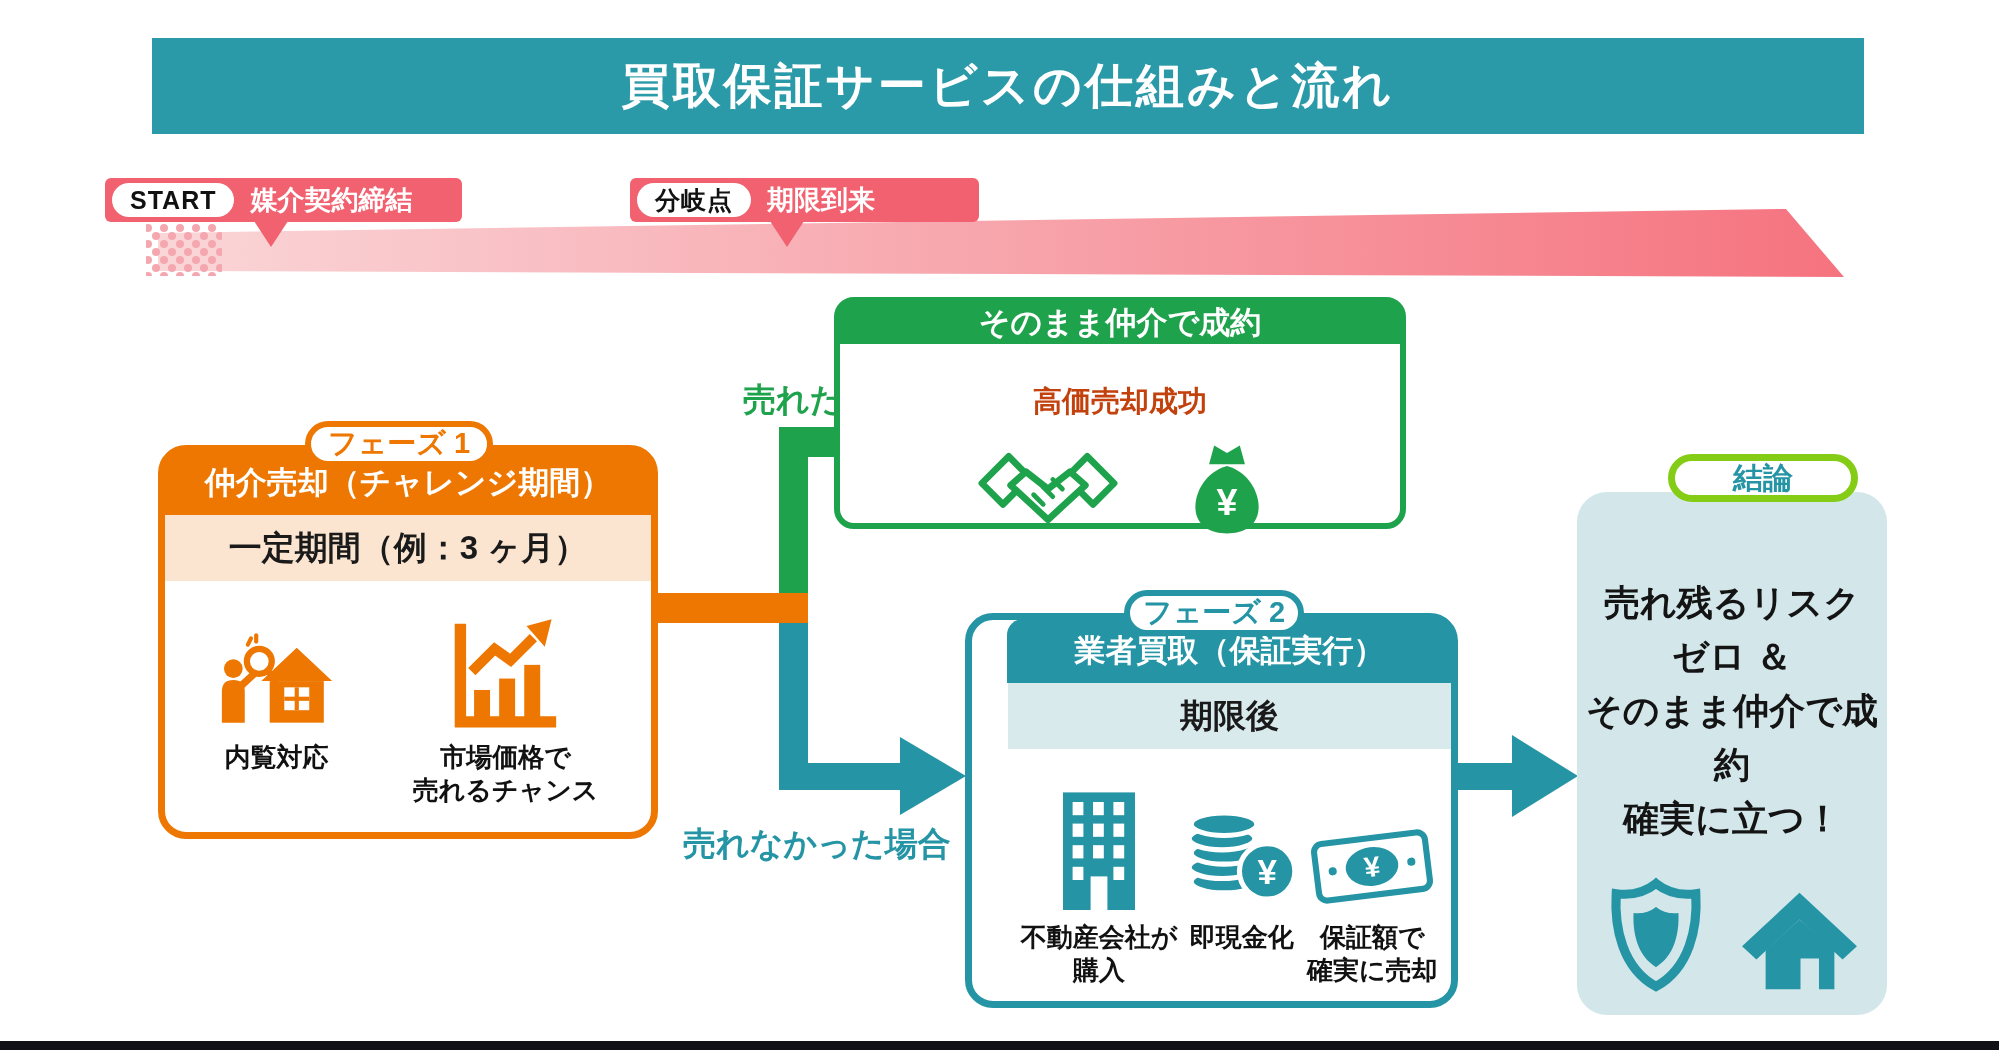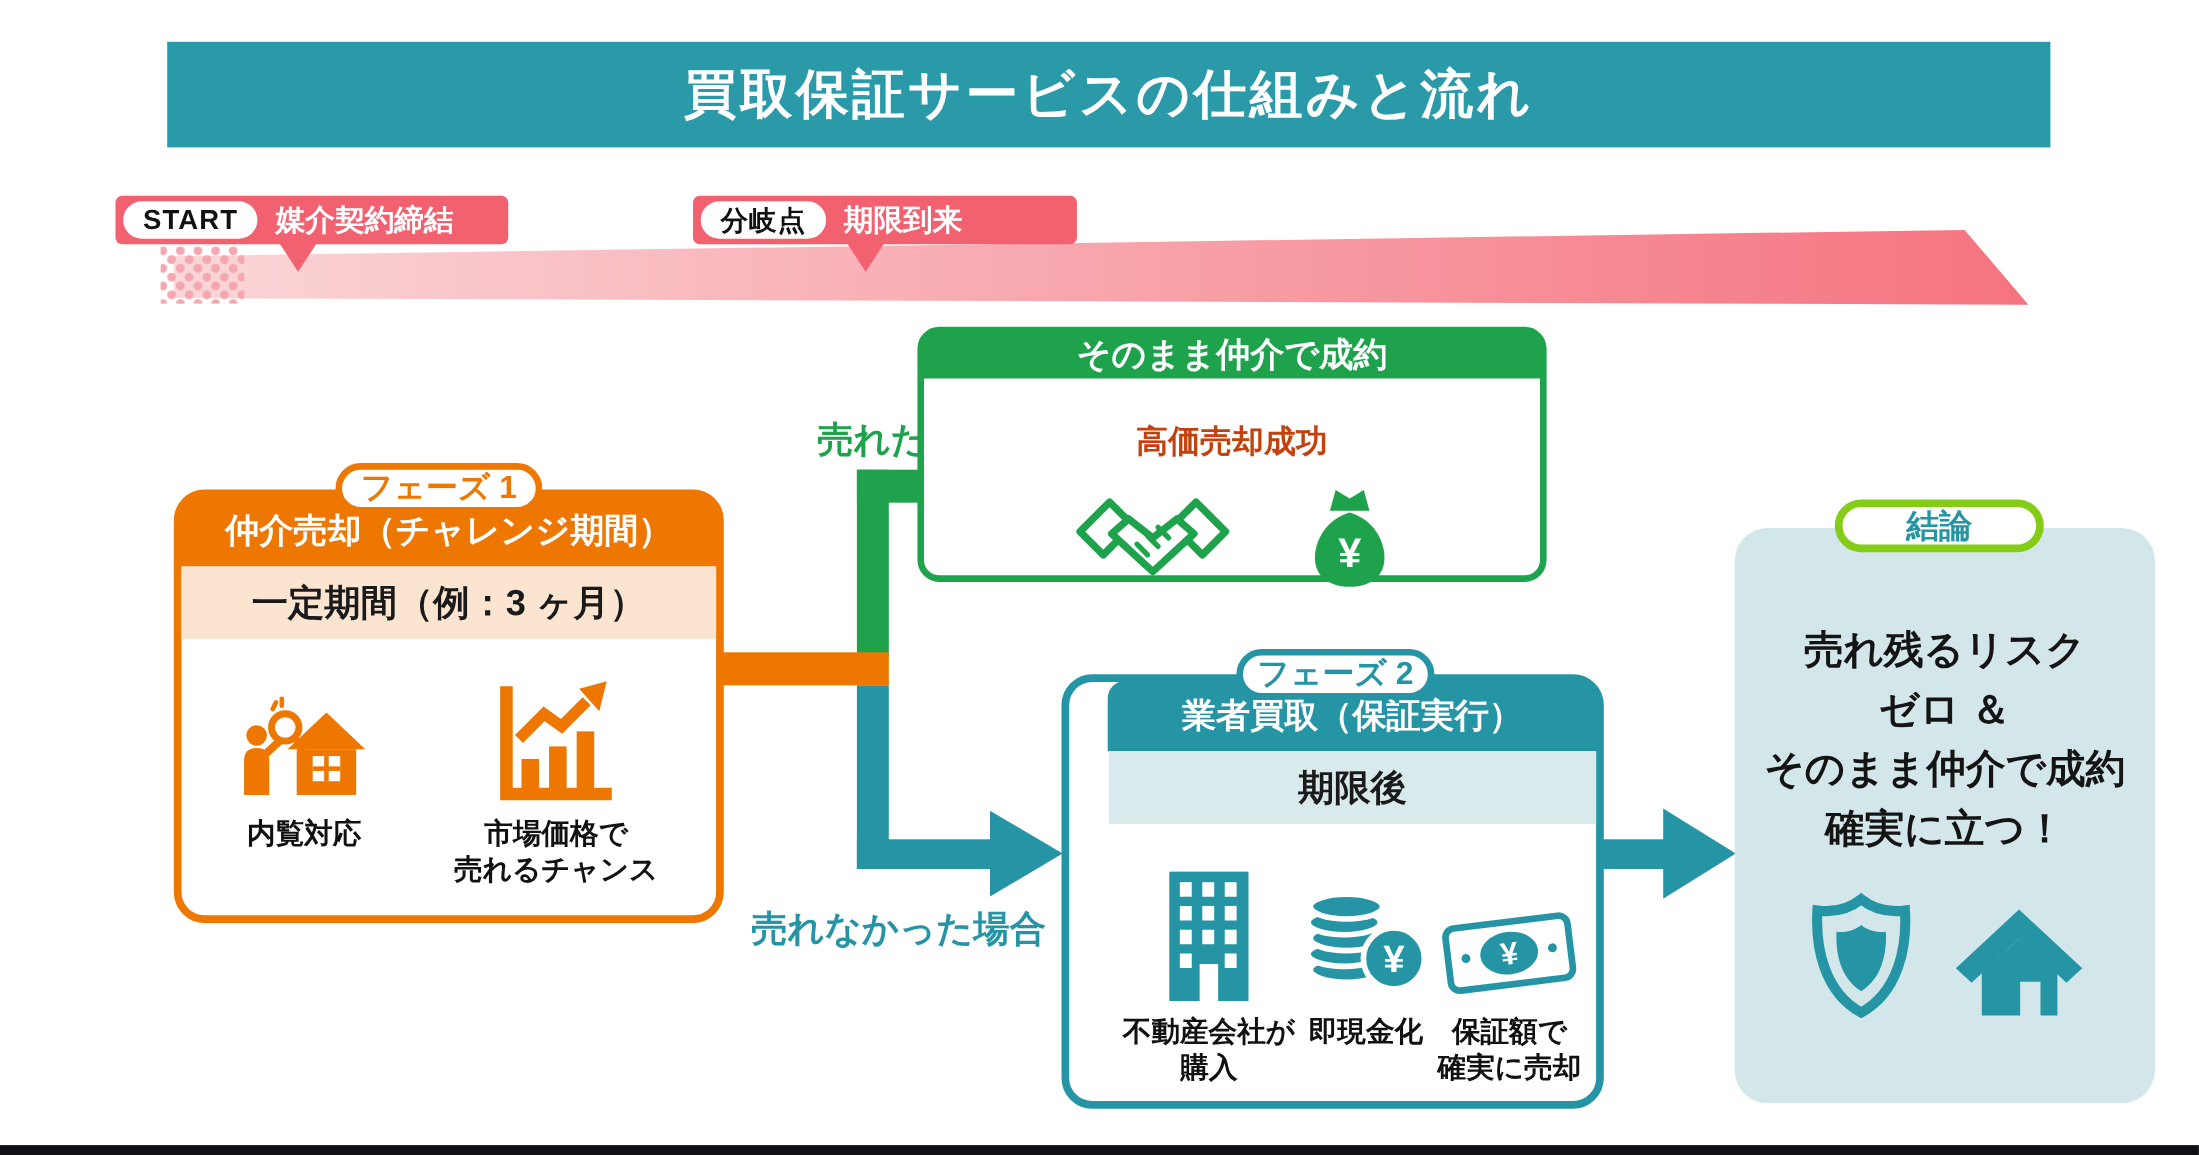--- a/index.html
+++ b/index.html
@@ -81,21 +81,21 @@
   .pill-teal{left:1124px;top:590px;width:180px;height:46px;border:6px solid #2595A5;color:#2595A5;font-size:29px;}
   .pill-conclusion{left:1668px;top:454px;width:190px;height:48px;border:7px solid #84cc16;color:#2595A5;font-size:30px;}
 
   
   .cond{font-weight:800;font-size:33px;white-space:nowrap;}
   .cond-sold{left:703px;top:378px;color:#1FA24C;margin-left:40px;}
   .cond-unsold{left:683px;top:822px;color:#2595A5;}
 
   
   .conclusion{
-    left:1577px;top:480px;width:382px;height:523px;background:#D3E7EB;border-radius:30px;
+    left:1577px;top:492px;width:310px;height:523px;background:#D3E7EB;border-radius:30px;
     display:flex;flex-direction:column;align-items:center;
   }
   .conclusion-text{
     margin-top:84px;font-size:36px;font-weight:800;line-height:1.5;text-align:center;color:#141414;
   }
   .conclusion-icons{display:flex;align-items:flex-end;gap:34px;margin-top:30px;}
 
   .bottom-bar{left:0;top:1041px;width:1999px;height:9px;background:#101016;}
 
   .ic-orange{color:#ED7700;}

